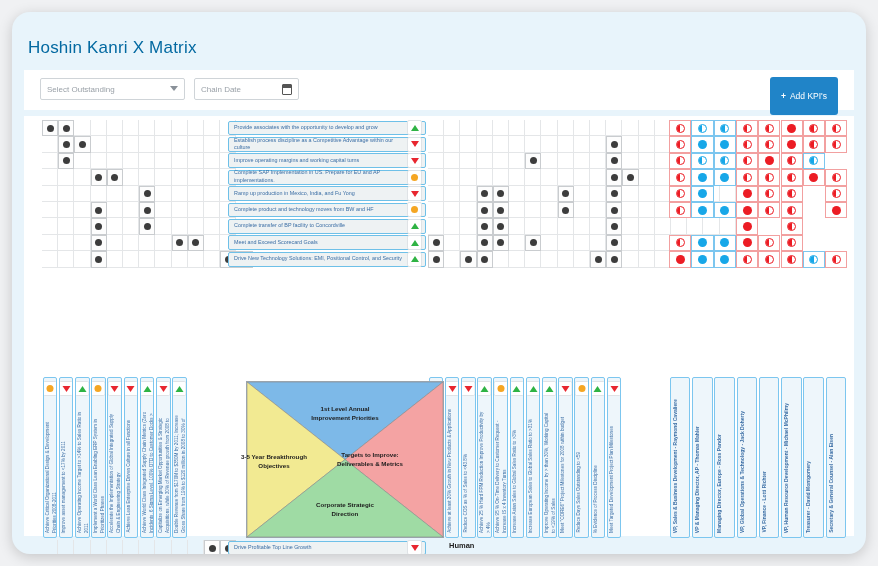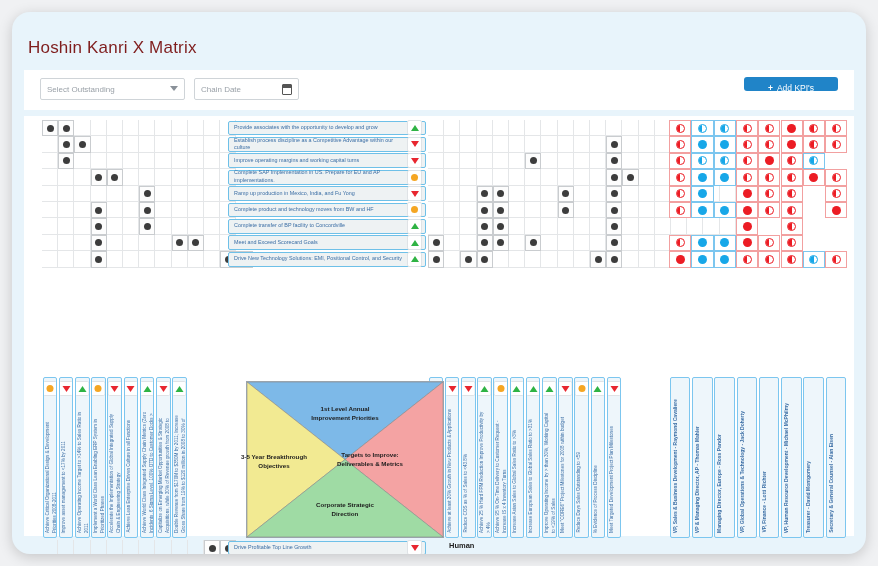--- a/index.html
+++ b/index.html
@@ -10,21 +10,21 @@
     -webkit-font-smoothing:antialiased;
   }
   .screen{
     position:absolute;left:12px;top:12px;width:854px;height:542px;
     background:#e8f4fb;border-radius:18px;
     box-shadow:0 3px 14px rgba(0,0,0,.18);
     overflow:hidden;
   }
   .page-title{
     position:absolute;left:16px;top:26px;
-    font-size:17px;color:#7f1d1d;font-weight:400;letter-spacing:.2px;
+    font-size:17px;color:#0369a1;font-weight:400;letter-spacing:.2px;
   }
   
   .filterbar{
     position:absolute;left:12px;top:58px;width:830px;height:40px;
     background:#fff;
   }
   .fld{
     position:absolute;top:8px;height:22px;background:#fff;
     border:1px solid #cfd4d8;border-radius:2px;
     font-size:8px;color:#9aa1a8;line-height:22px;padding:0 6px;
@@ -39,23 +39,23 @@
   }
   .fld .cal{
     position:absolute;right:6px;top:5px;width:10px;height:11px;
     border:1.4px solid #555;border-radius:1px;box-sizing:border-box;
   }
   .fld .cal:after{
     content:"";position:absolute;left:-1.4px;top:0;width:10px;height:3px;
     background:#555;
   }
   .btn-kpi{
-    position:absolute;right:16px;top:7px;height:14px;line-height:23px;
+    position:absolute;right:16px;top:7px;height:38px;line-height:23px;
     background:#2084c8;color:#fff;font-size:8.5px;border-radius:3px;
-    padding:0 24px;border:none;cursor:pointer;white-space:nowrap;
+    padding:0 11px;border:none;cursor:pointer;white-space:nowrap;
   }
   .btn-kpi .plus{margin-right:4px;font-weight:bold;}
 
   
   .matrix{
     position:absolute;left:12px;top:104px;width:830px;height:420px;
     background:#fff;
   }
   .grid-cell{
     position:absolute;box-sizing:border-box;

